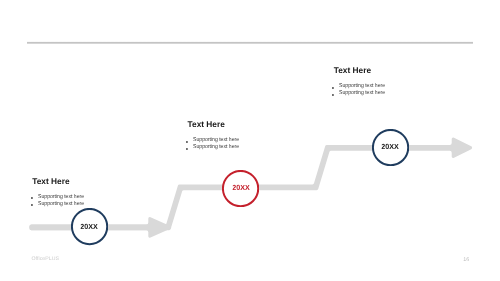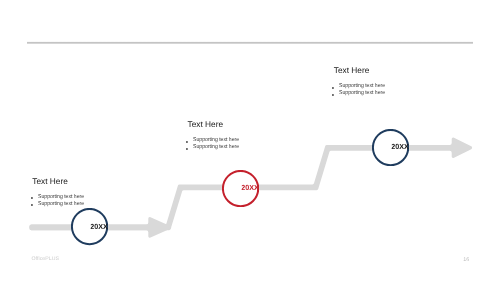--- a/index.html
+++ b/index.html
@@ -4,27 +4,27 @@
 <title>Timeline Slide</title>
 <style>
   html,body{margin:0;padding:0;}
   body{width:500px;height:281px;background:#ffffff;overflow:hidden;
        font-family:"Liberation Sans",sans-serif;-webkit-font-smoothing:antialiased;text-rendering:geometricPrecision;}
   .slide{position:relative;width:500px;height:281px;background:#fff;}
   .blk,.marker,.foot,.pageno{transform:translateZ(0);}
   .rule{position:absolute;left:27.2px;top:41px;width:445.6px;height:4px;background:linear-gradient(to bottom,rgba(0,0,0,0) 0%,rgba(0,0,0,0.04) 22%,rgba(0,0,0,0.23) 32%,rgba(0,0,0,0.23) 48%,rgba(0,0,0,0.16) 60%,rgba(0,0,0,0.16) 72%,rgba(0,0,0,0) 85%,rgba(0,0,0,0) 100%);}
   svg.art{position:absolute;left:0;top:0;width:500px;height:281px;}
   .blk{position:absolute;}
-  .blk .ttl{font-weight:normal;font-size:8.3px;color:#1a1a1a;letter-spacing:0px;line-height:10px;}
+  .blk .ttl{font-weight:bold;font-size:8.3px;color:#1a1a1a;letter-spacing:0px;line-height:10px;}
   .blk ul{margin:0;padding:0;list-style:none;}
   .blk .bul{margin-top:8.2px;margin-left:-1.7px;}
   .blk li{font-size:5.6px;color:#3a3a3a;line-height:7.1px;position:relative;padding-left:7.8px;white-space:nowrap;transform:scaleX(0.912);transform-origin:0 0;}
   .blk li:before{content:"";position:absolute;left:0.4px;top:3.6px;width:1.6px;height:1.6px;background:#6e6e6e;}
   .marker{position:absolute;width:37.15px;height:37.15px;
-          display:flex;align-items:center;justify-content:flex-end;}
+          display:flex;align-items:center;justify-content:center;}
   .marker svg{position:absolute;left:0;top:0;width:37.15px;height:37.15px;}
   .yr{font-weight:bold;font-size:7.45px;letter-spacing:0px;position:relative;top:-0.55px;
       transform:scaleX(0.96) translateZ(0);z-index:2;}
   .foot{position:absolute;font-size:5.2px;color:#cccccc;letter-spacing:0.05px;}
   .pageno{position:absolute;font-size:5.4px;color:#bdbdbd;}
 </style>
 </head>
 <body>
 
 <div class="slide">

